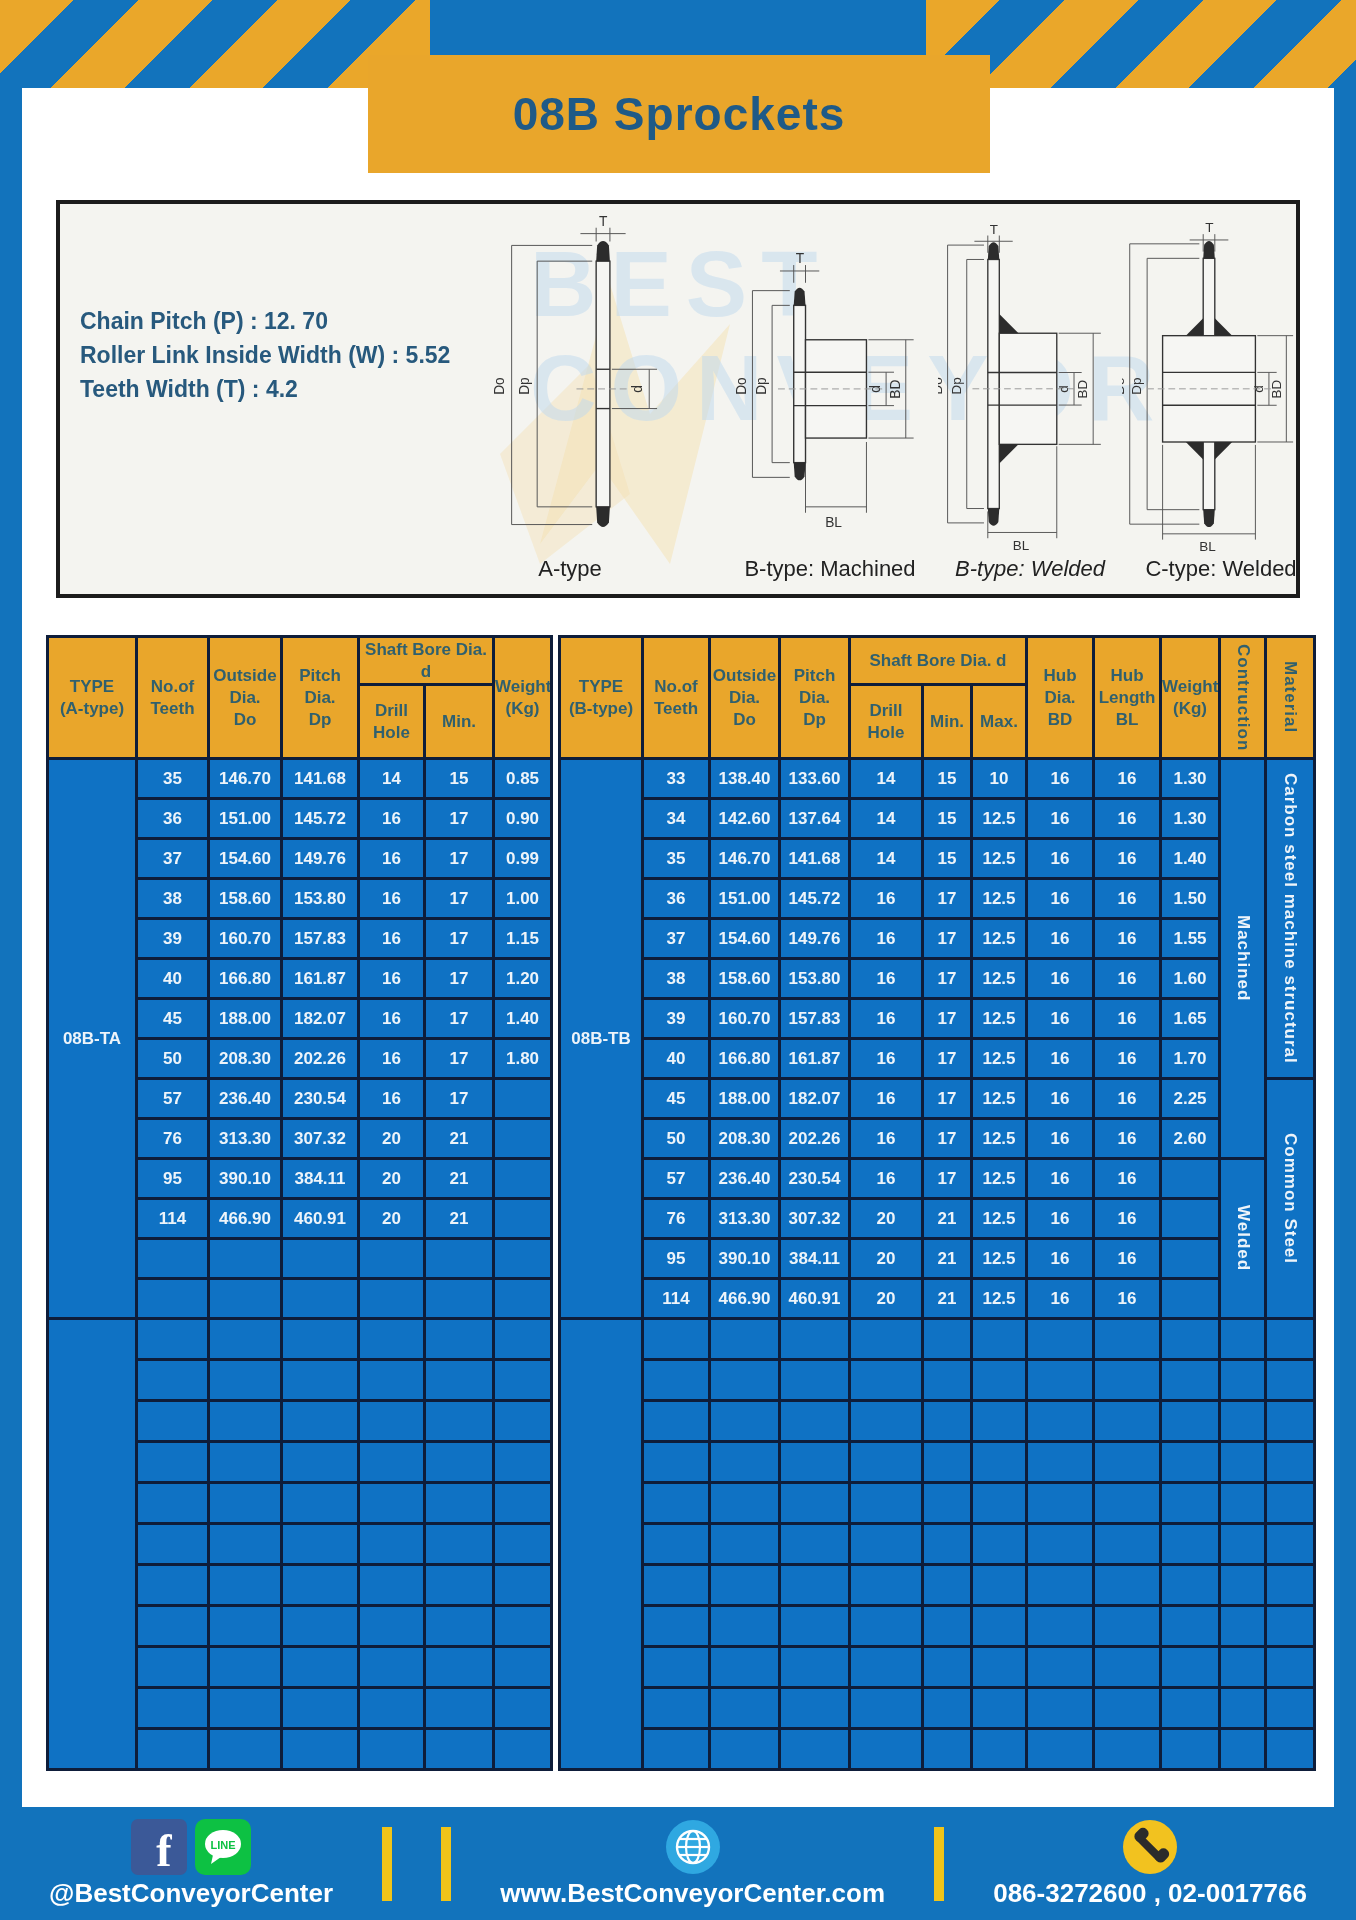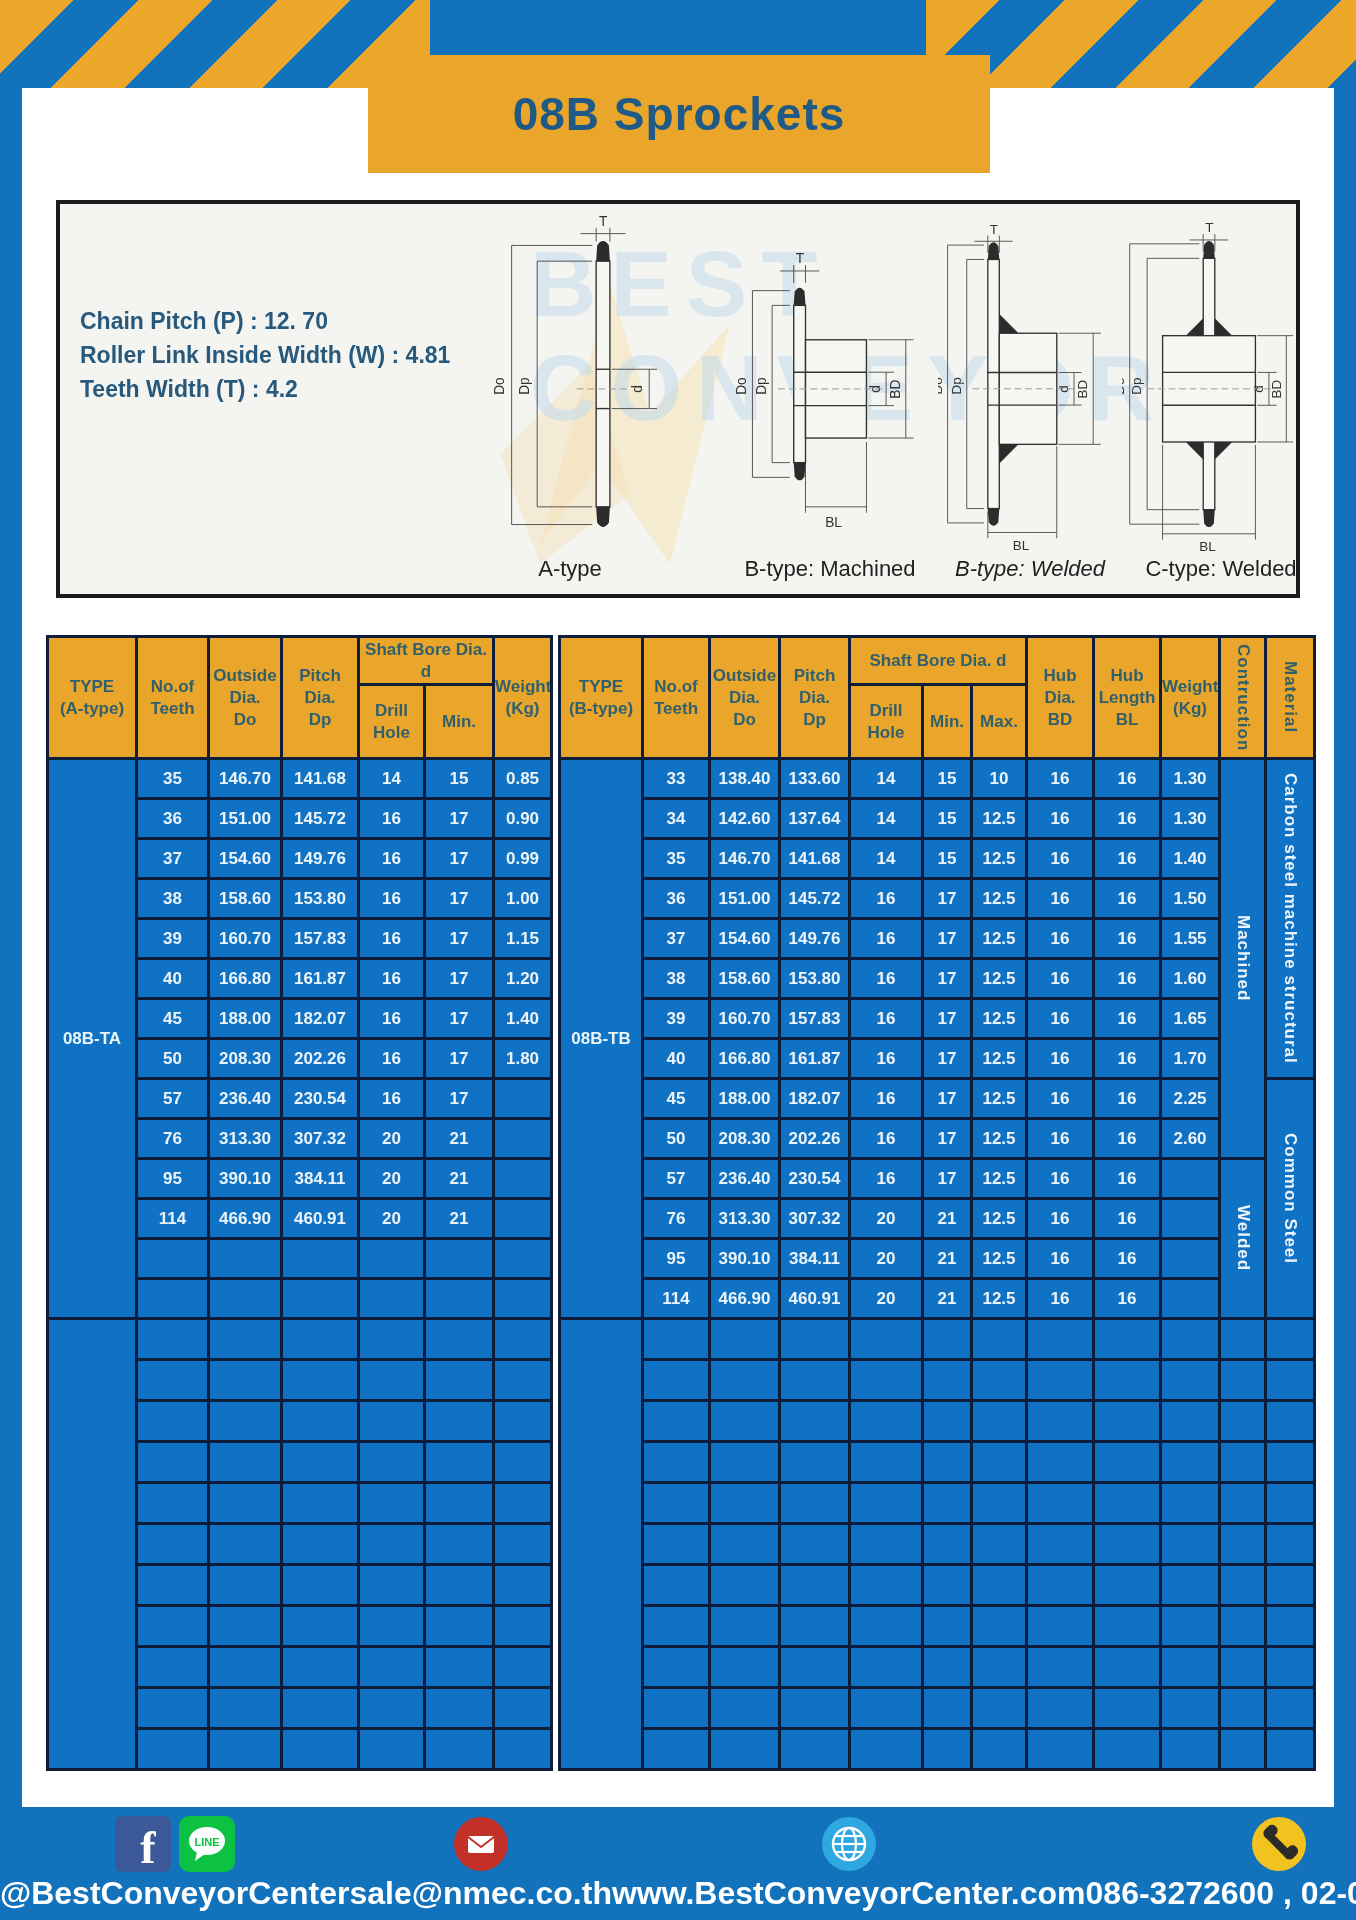--- a/index.html
+++ b/index.html
@@ -42,21 +42,21 @@
   tr.data-row{height:40px;} tr.tall-row{height:41px;}
   th.vert,td.vert{writing-mode:vertical-rl;letter-spacing:1px;white-space:nowrap;}
   th.vert{font-size:15px;}
   td.vert{font-size:15px;}
   td.type-cell{font-size:18px;}
   
   .band-bottom{position:absolute;left:0;top:1807px;width:1356px;height:113px;background:#1273BC;
                display:flex;align-items:center;justify-content:space-evenly;}
   .fgroup{display:flex;flex-direction:column;align-items:center;gap:3px;}
   .ficons{display:flex;gap:8px;align-items:center;}
-  .flabel{color:#ffffff;font-size:32px;font-weight:bold;white-space:nowrap;}
+  .flabel{color:#ffffff;font-size:26px;font-weight:bold;white-space:nowrap;}
   .fdivider{width:10px;height:74px;background:#F0C419;}
 </style>
 </head>
 <body>
 
 <div id="page">
 
   <div class="band-top">
     <div class="hazard left"></div>
     <div class="hazard right"></div>
@@ -73,21 +73,21 @@
       <polygon points="60,300 130,40 170,170 250,80 190,320 120,220" fill="#F5D58A" opacity="0.55"></polygon>
       <polygon points="20,210 110,120 150,250 60,320" fill="#F2CE7B" opacity="0.4"></polygon>
     </svg>
     <div class="wm-text">
       <div>BEST</div>
       <div>CONVEYOR</div>
     </div>
 
     <div class="specs">
       <div>Chain Pitch (P) : 12. 70</div>
-      <div>Roller Link Inside Width (W) : 4.81</div>
+      <div>Roller Link Inside Width (W) : 5.52</div>
       <div>Teeth Width (T) : 4.2</div>
     </div>
 
     <svg class="diag" style="left:420px" width="250" height="344" viewBox="0 0 250 350">
       <g stroke="#555" stroke-width="1">
         <line x1="30" y1="34" x2="30" y2="318"></line>
           <line x1="30" y1="34" x2="112" y2="34"></line>
           <line x1="30" y1="318" x2="112" y2="318"></line>
         <line x1="56" y1="50" x2="56" y2="300"></line>
           <line x1="56" y1="50" x2="112" y2="50"></line>
@@ -829,28 +829,20 @@
           <ellipse cx="28" cy="25" rx="18" ry="14" fill="#ffffff"></ellipse>
           <polygon points="18,36 16,45 26,38" fill="#ffffff"></polygon>
           <text x="28" y="30" text-anchor="middle" font-size="11" font-weight="bold" fill="#0DC143" font-family="Liberation Sans, sans-serif">LINE</text>
         </svg>
       </div>
       <div class="flabel">@BestConveyorCenter</div>
     </div>
 
     <div class="fdivider"></div>
 
-    <div class="fgroup">
-      <svg width="56" height="56" viewBox="0 0 56 56">
-        <circle cx="28" cy="28" r="27" fill="#C23127"></circle>
-        <rect x="15" y="20" width="26" height="17" rx="2" fill="#ffffff"></rect>
-        <path d="M15 21 L28 31 L41 21" fill="none" stroke="#C23127" stroke-width="2"></path>
-      </svg>
-      <div class="flabel">sale@nmec.co.th</div>
-    </div>
 
     <div class="fdivider"></div>
 
     <div class="fgroup">
       <svg width="56" height="56" viewBox="0 0 56 56">
         <circle cx="28" cy="28" r="27" fill="#2FA8E1"></circle>
         <circle cx="28" cy="28" r="16" fill="none" stroke="#ffffff" stroke-width="2.4"></circle>
         <ellipse cx="28" cy="28" rx="7" ry="16" fill="none" stroke="#ffffff" stroke-width="2.2"></ellipse>
         <line x1="12" y1="28" x2="44" y2="28" stroke="#ffffff" stroke-width="2.2"></line>
         <line x1="14.5" y1="20" x2="41.5" y2="20" stroke="#ffffff" stroke-width="2.2"></line>

